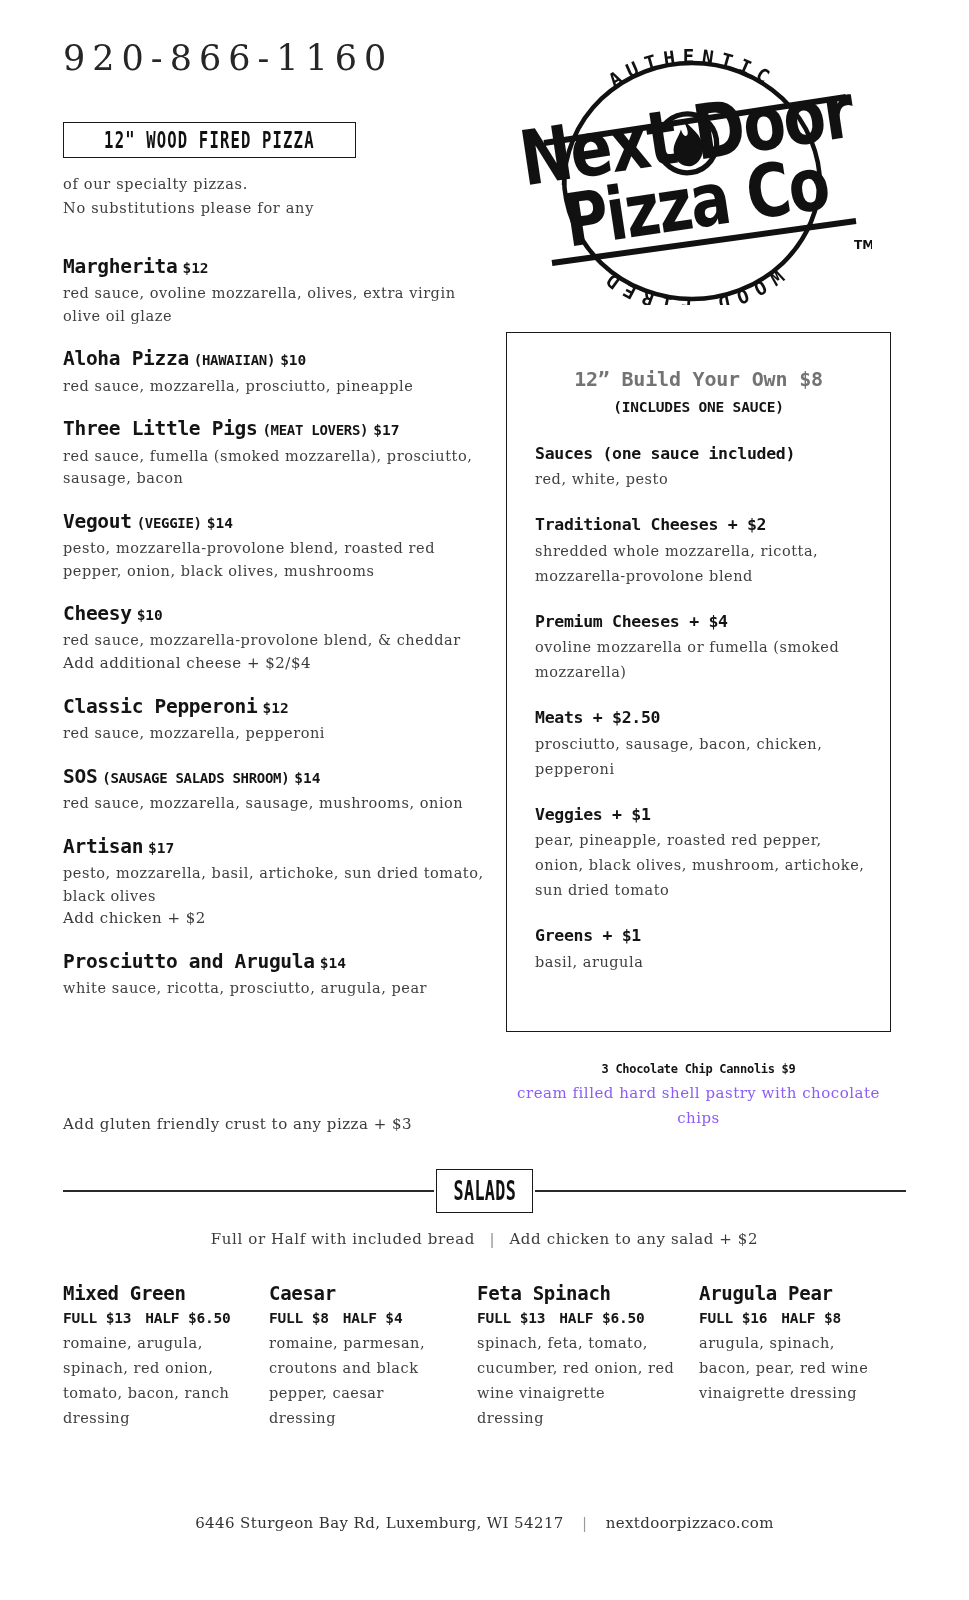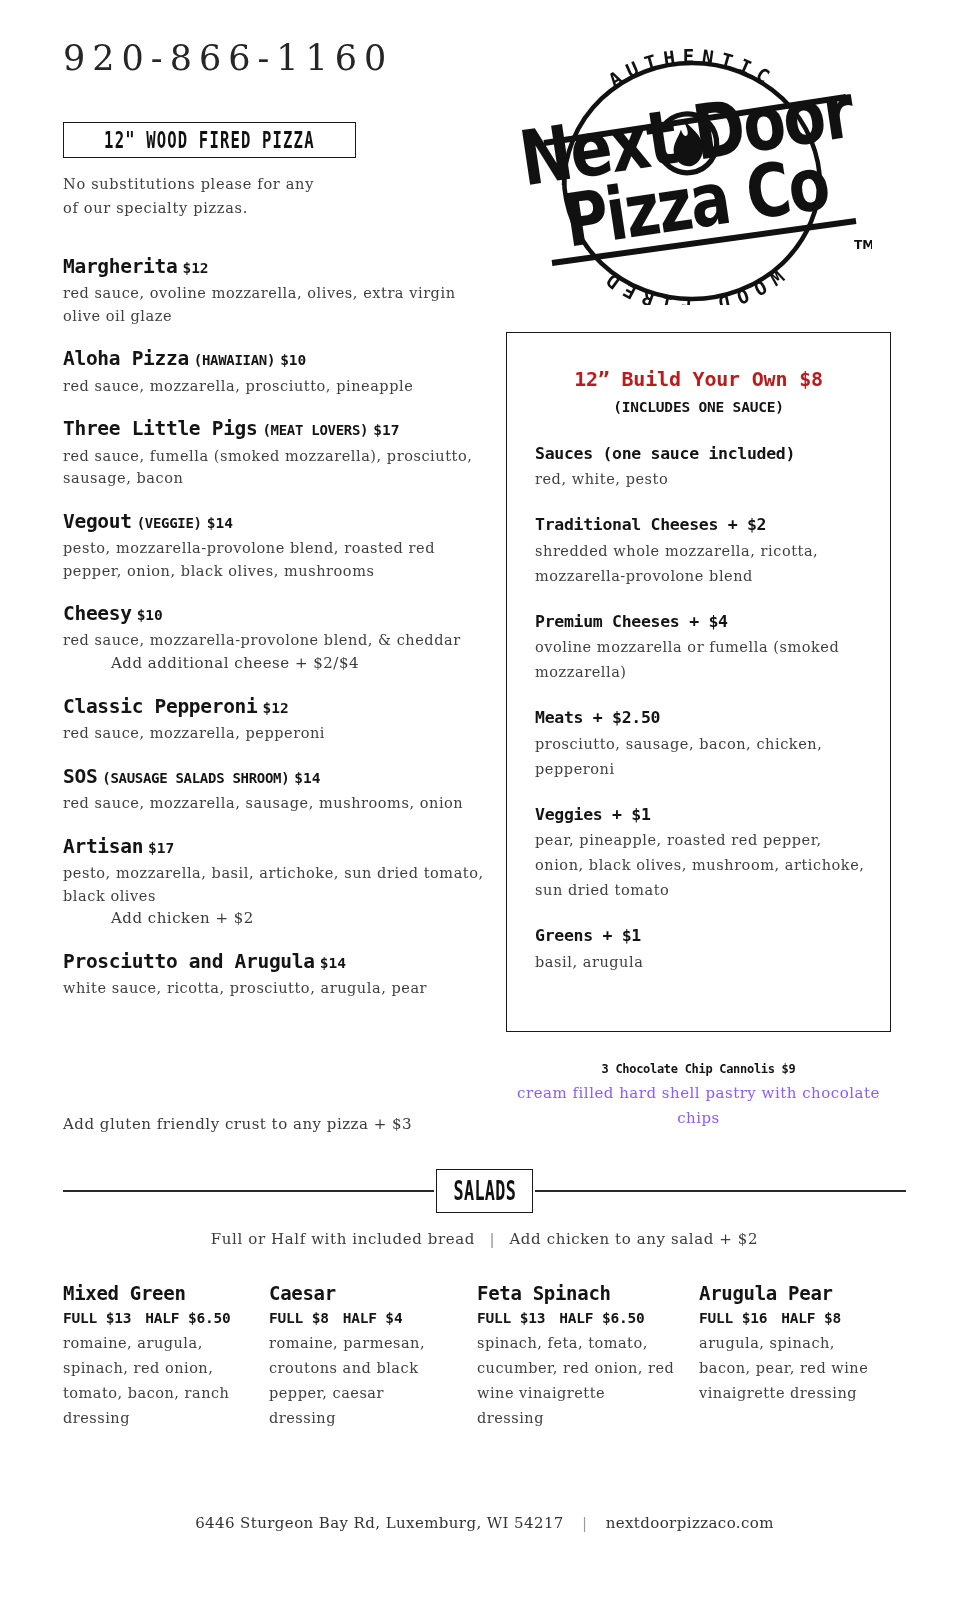--- a/index.html
+++ b/index.html
@@ -76,21 +76,20 @@
     line-height: 22.5px;
     letter-spacing: 0.55px;
     color: #3f3f3f;
     margin-top: 3px;
   }
   .pizza-extra {
     font-size: 15px;
     line-height: 23px;
     letter-spacing: 0.5px;
     color: #3a3a3a;
-    margin-left: 48px;
   }
 
   #gluten-note {
     position: absolute;
     left: 63px; top: 1115px;
     font-size: 15px;
     letter-spacing: 0.5px;
     color: #3a3a3a;
   }
 
@@ -108,21 +107,21 @@
     left: 506px; top: 332px;
     width: 385px; height: 700px;
     border: 1.5px solid #1a1a1a;
   }
   #byo-title {
     text-align: center;
     font-family: "DejaVu Sans Mono", monospace;
     font-weight: bold;
     font-size: 20px;
     letter-spacing: -0.2px;
-    color: #b91c1c;
+    color: #737373;
     margin-top: 34px;
   }
   #byo-sub {
     text-align: center;
     font-family: "DejaVu Sans Mono", monospace;
     font-weight: bold;
     font-size: 14.5px;
     letter-spacing: -0.2px;
     color: #141414;
     margin-top: 8px;
@@ -256,22 +255,22 @@
 
 <div class="page">
 
   <div id="phone">920-866-1160</div>
 
   <div id="pizza-title-box">
     <span class="label">12" WOOD FIRED PIZZA</span>
   </div>
 
   <div id="no-subs">
+    <div>of our specialty pizzas.</div>
     <div>No substitutions please for any</div>
-    <div>of our specialty pizzas.</div>
   </div>
 
   <div id="pizza-list">
       <div class="pizza-item">
         <div class="pizza-head"><span class="nm">Margherita</span><span class="price">$12</span></div>
         <div class="pizza-desc">red sauce, ovoline mozzarella, olives, extra virgin olive oil glaze</div>
       </div>
       <div class="pizza-item">
         <div class="pizza-head"><span class="nm">Aloha Pizza</span><span class="paren">(HAWAIIAN)</span><span class="price">$10</span></div>
         <div class="pizza-desc">red sauce, mozzarella, prosciutto, pineapple</div>

